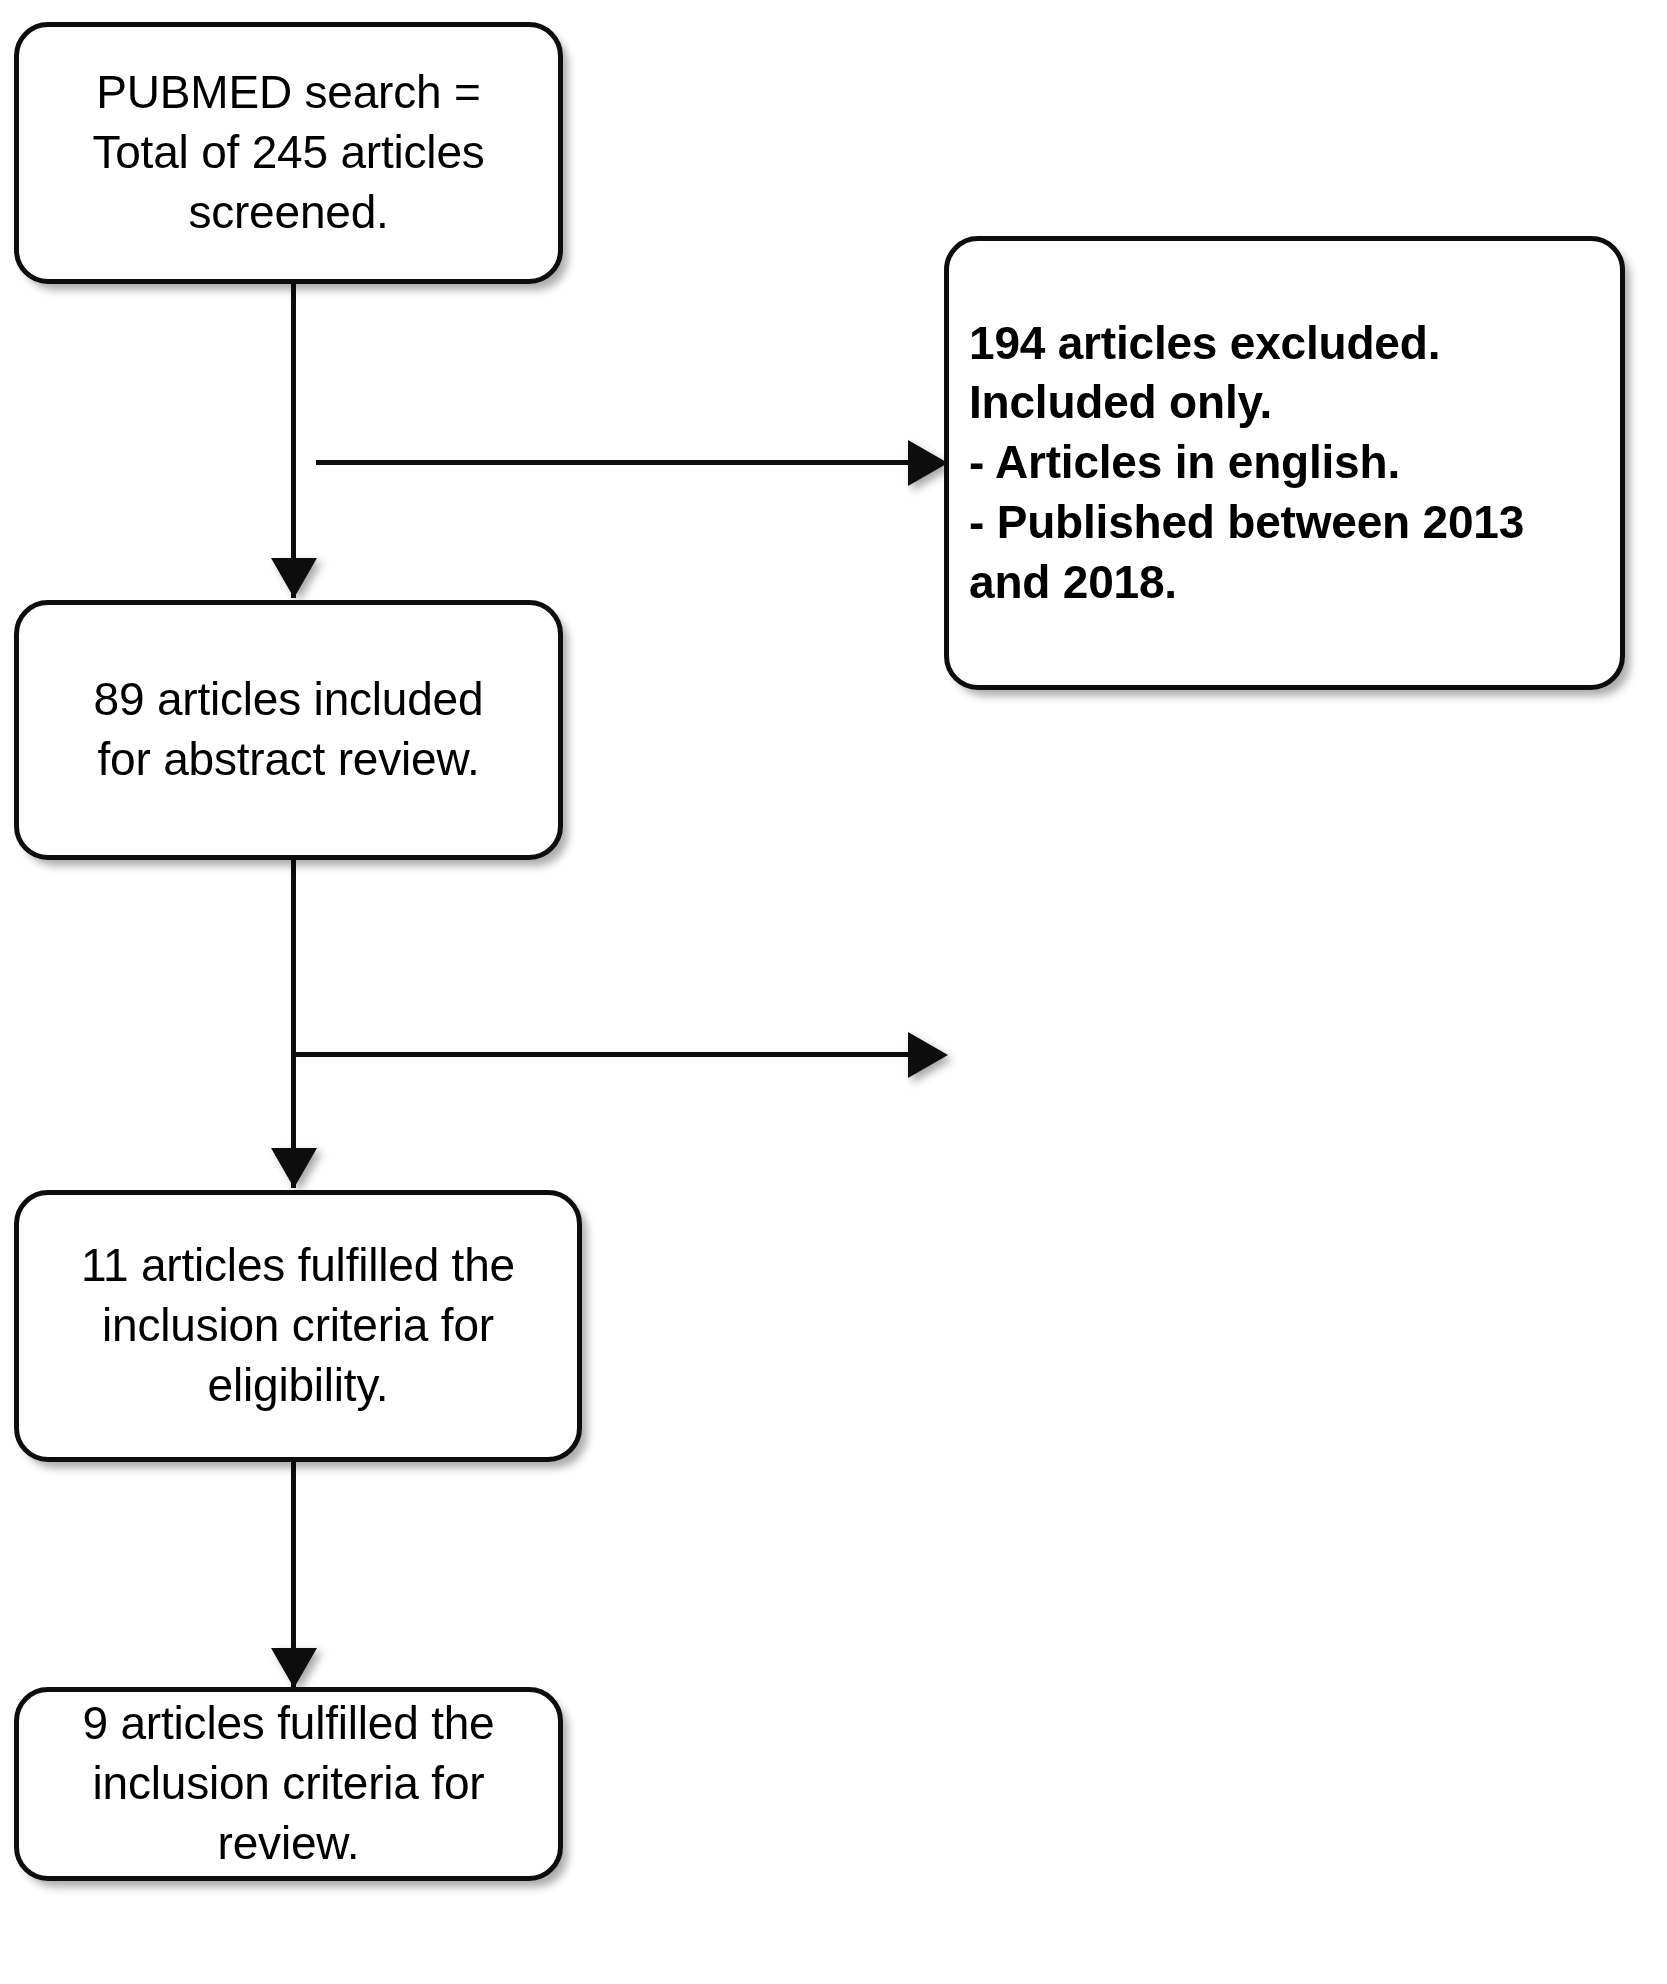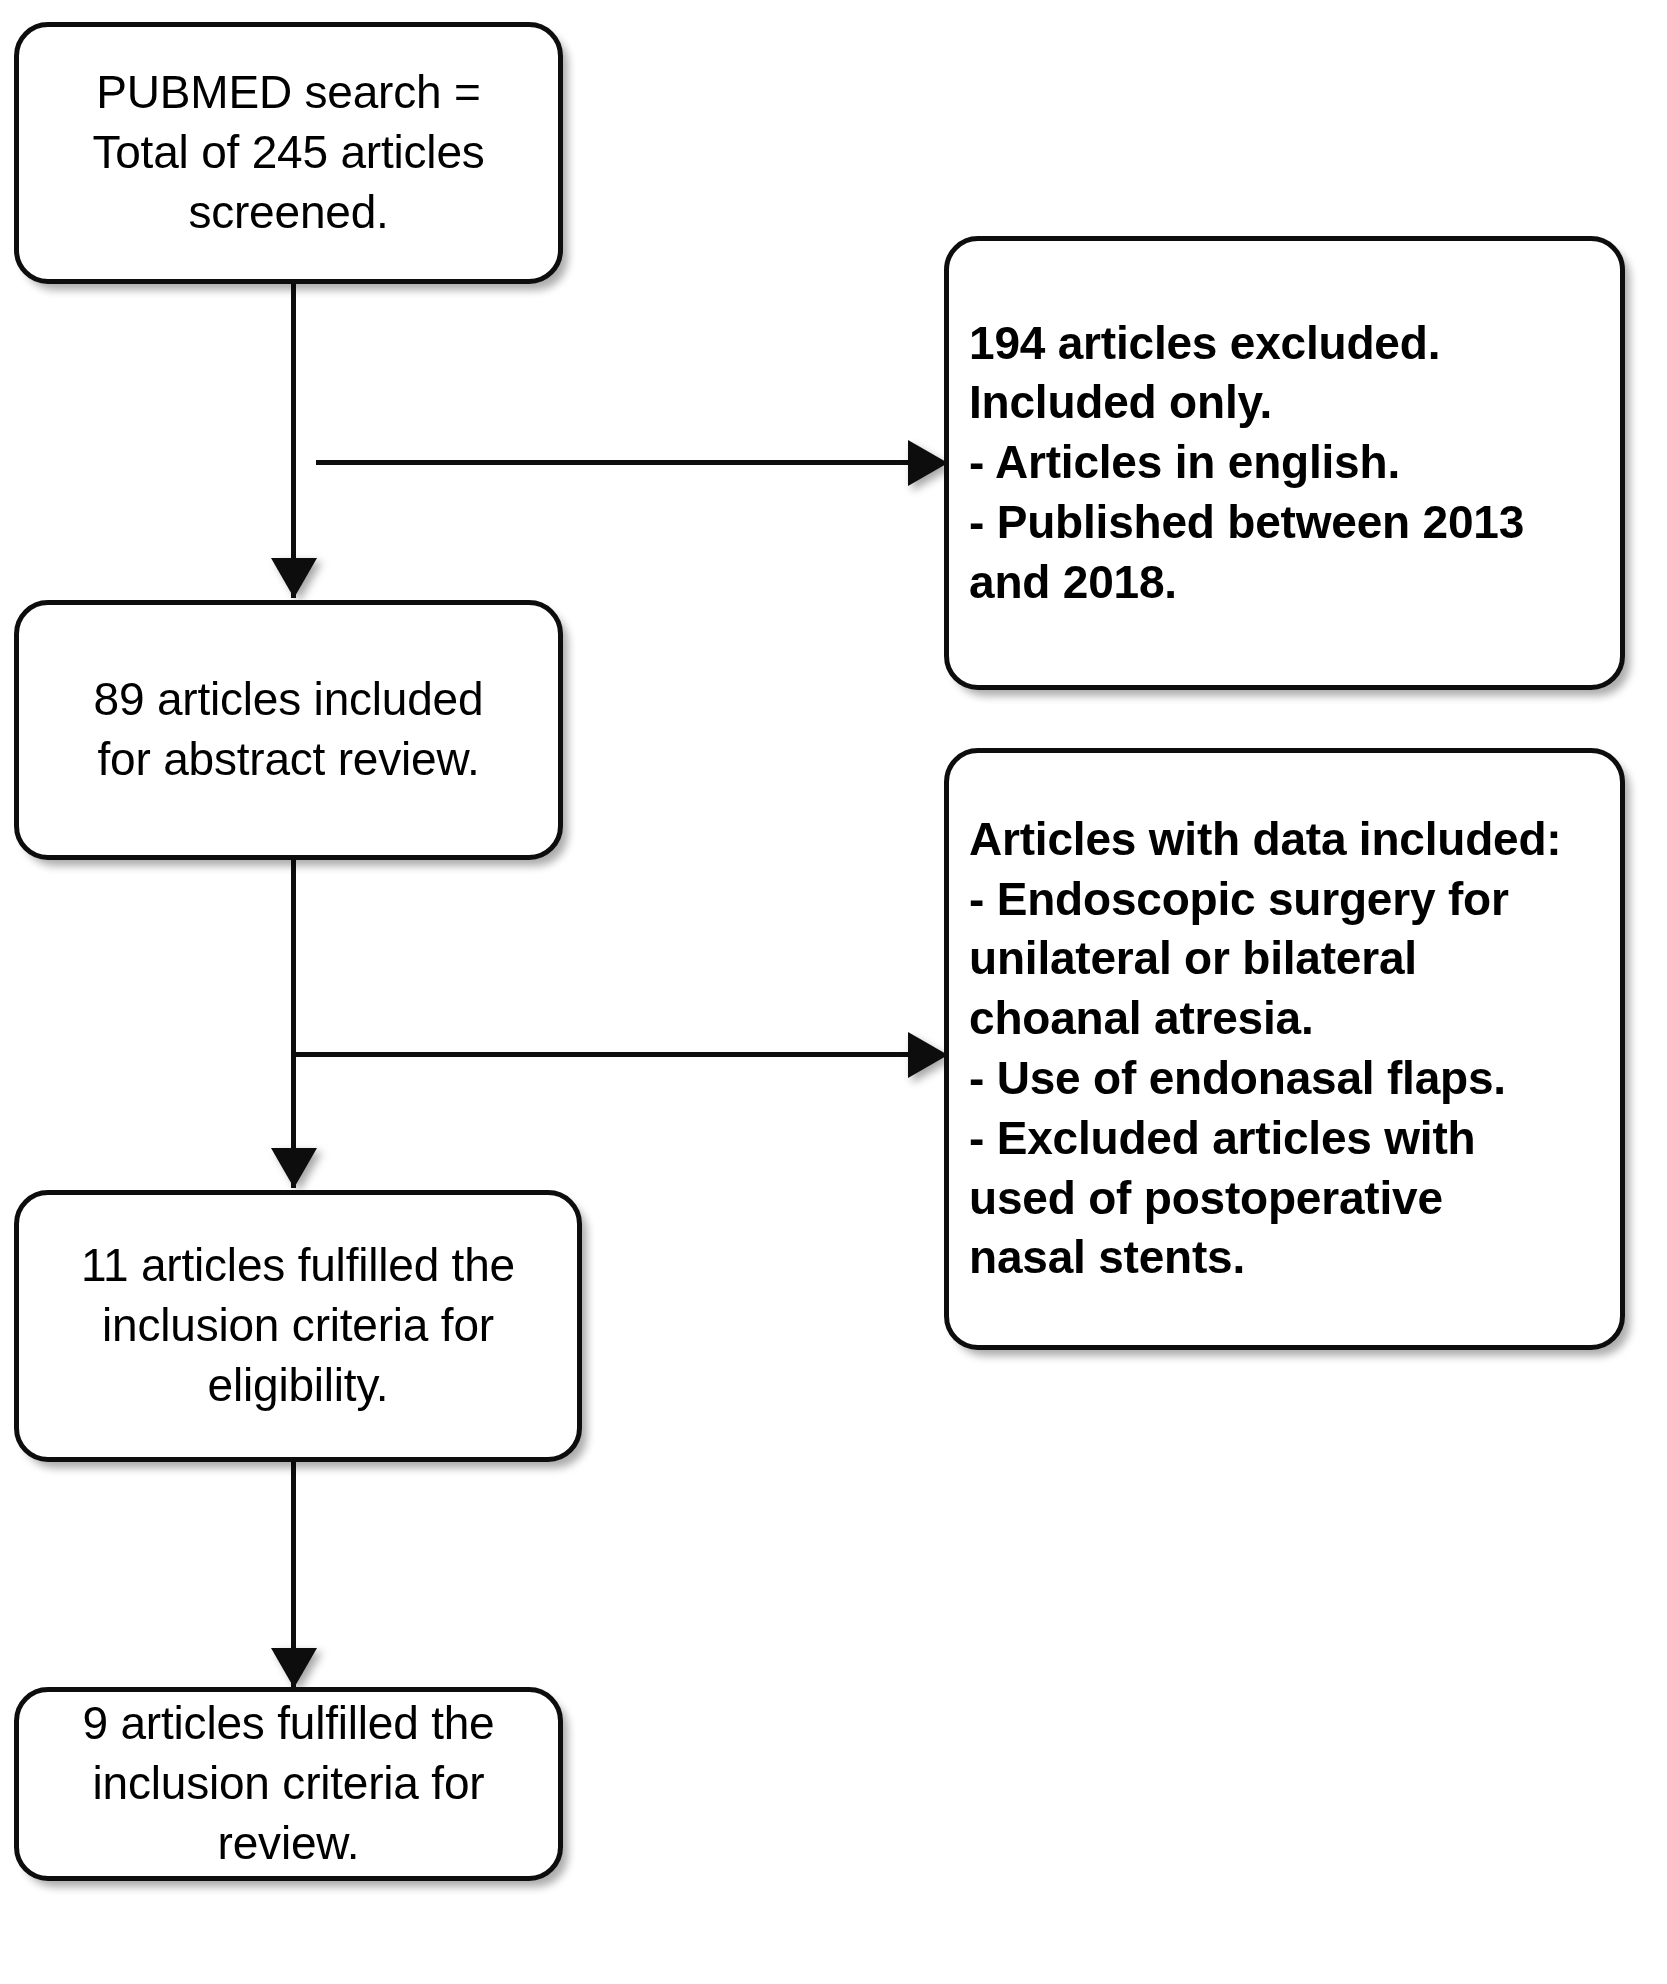--- a/index.html
+++ b/index.html
@@ -102,30 +102,20 @@
 - Articles in english.
 - Published between 2013
 and 2018.</span>
   </div>
 
   <div class="node centerbox" style="left:14px; top:600px; width:549px; height:260px;">
     <span class="txt">89 articles included
 for abstract review.</span>
   </div>
 
-  <div class="node leftbox" style="left:944px; top:748px; width:681px; height:602px;">
-    <span class="txt">Articles with data included:
-- Endoscopic surgery for
-unilateral or bilateral
-choanal atresia.
-- Use of endonasal flaps.
-- Excluded articles with
-used of postoperative
-nasal stents.</span>
-  </div>
 
   <div class="node centerbox" style="left:14px; top:1190px; width:568px; height:272px;">
     <span class="txt">11 articles fulfilled the
 inclusion criteria for
 eligibility.</span>
   </div>
 
   <div class="node centerbox" style="left:14px; top:1687px; width:549px; height:194px;">
     <span class="txt">9 articles fulfilled the
 inclusion criteria for

